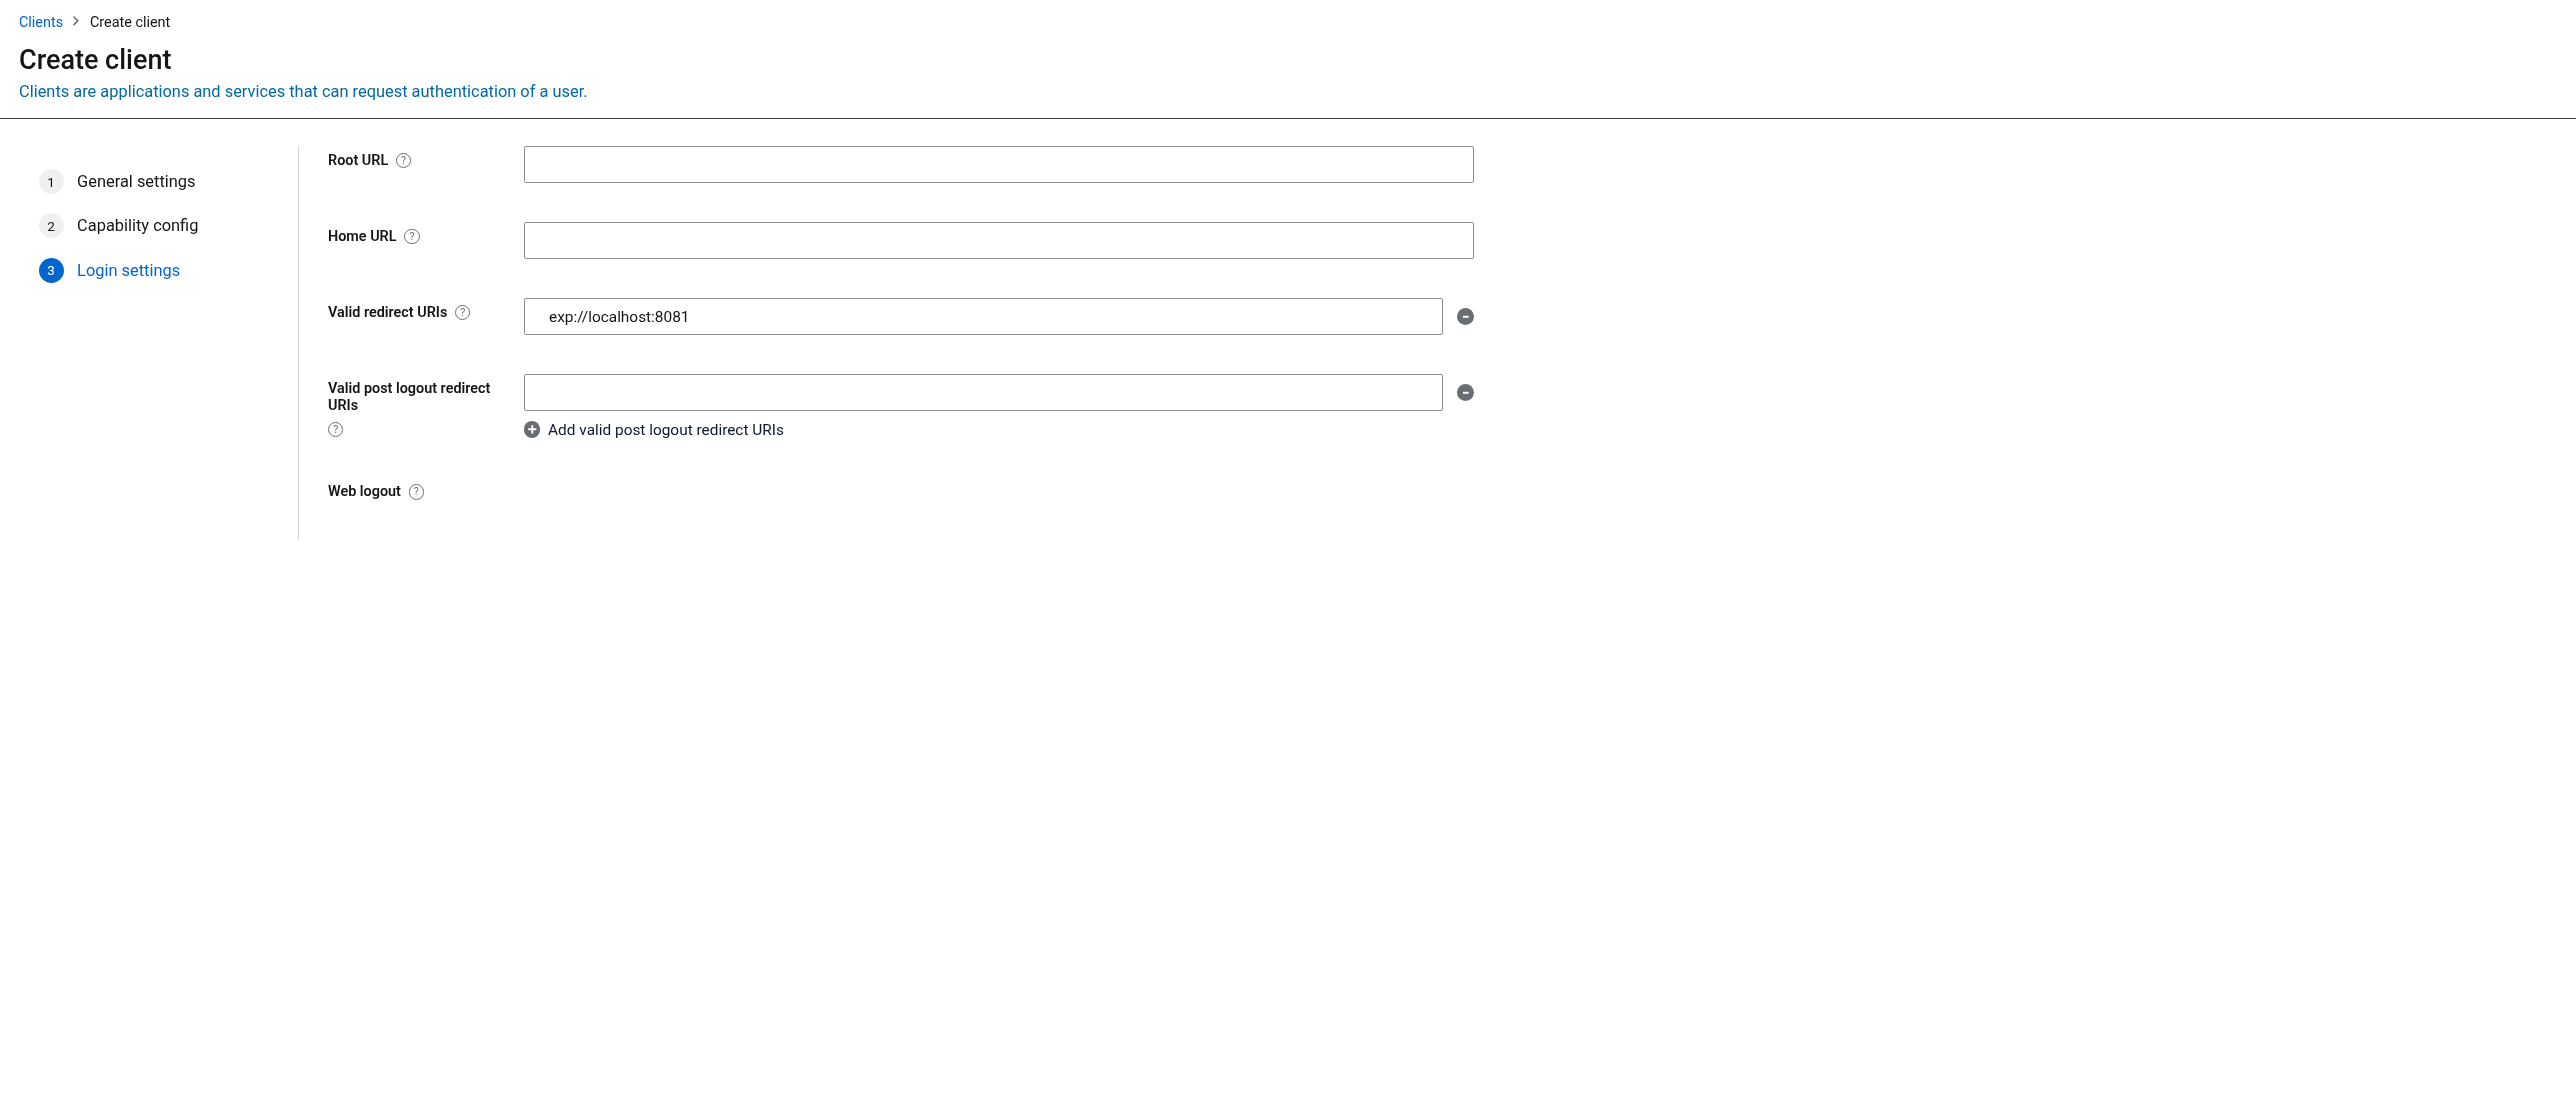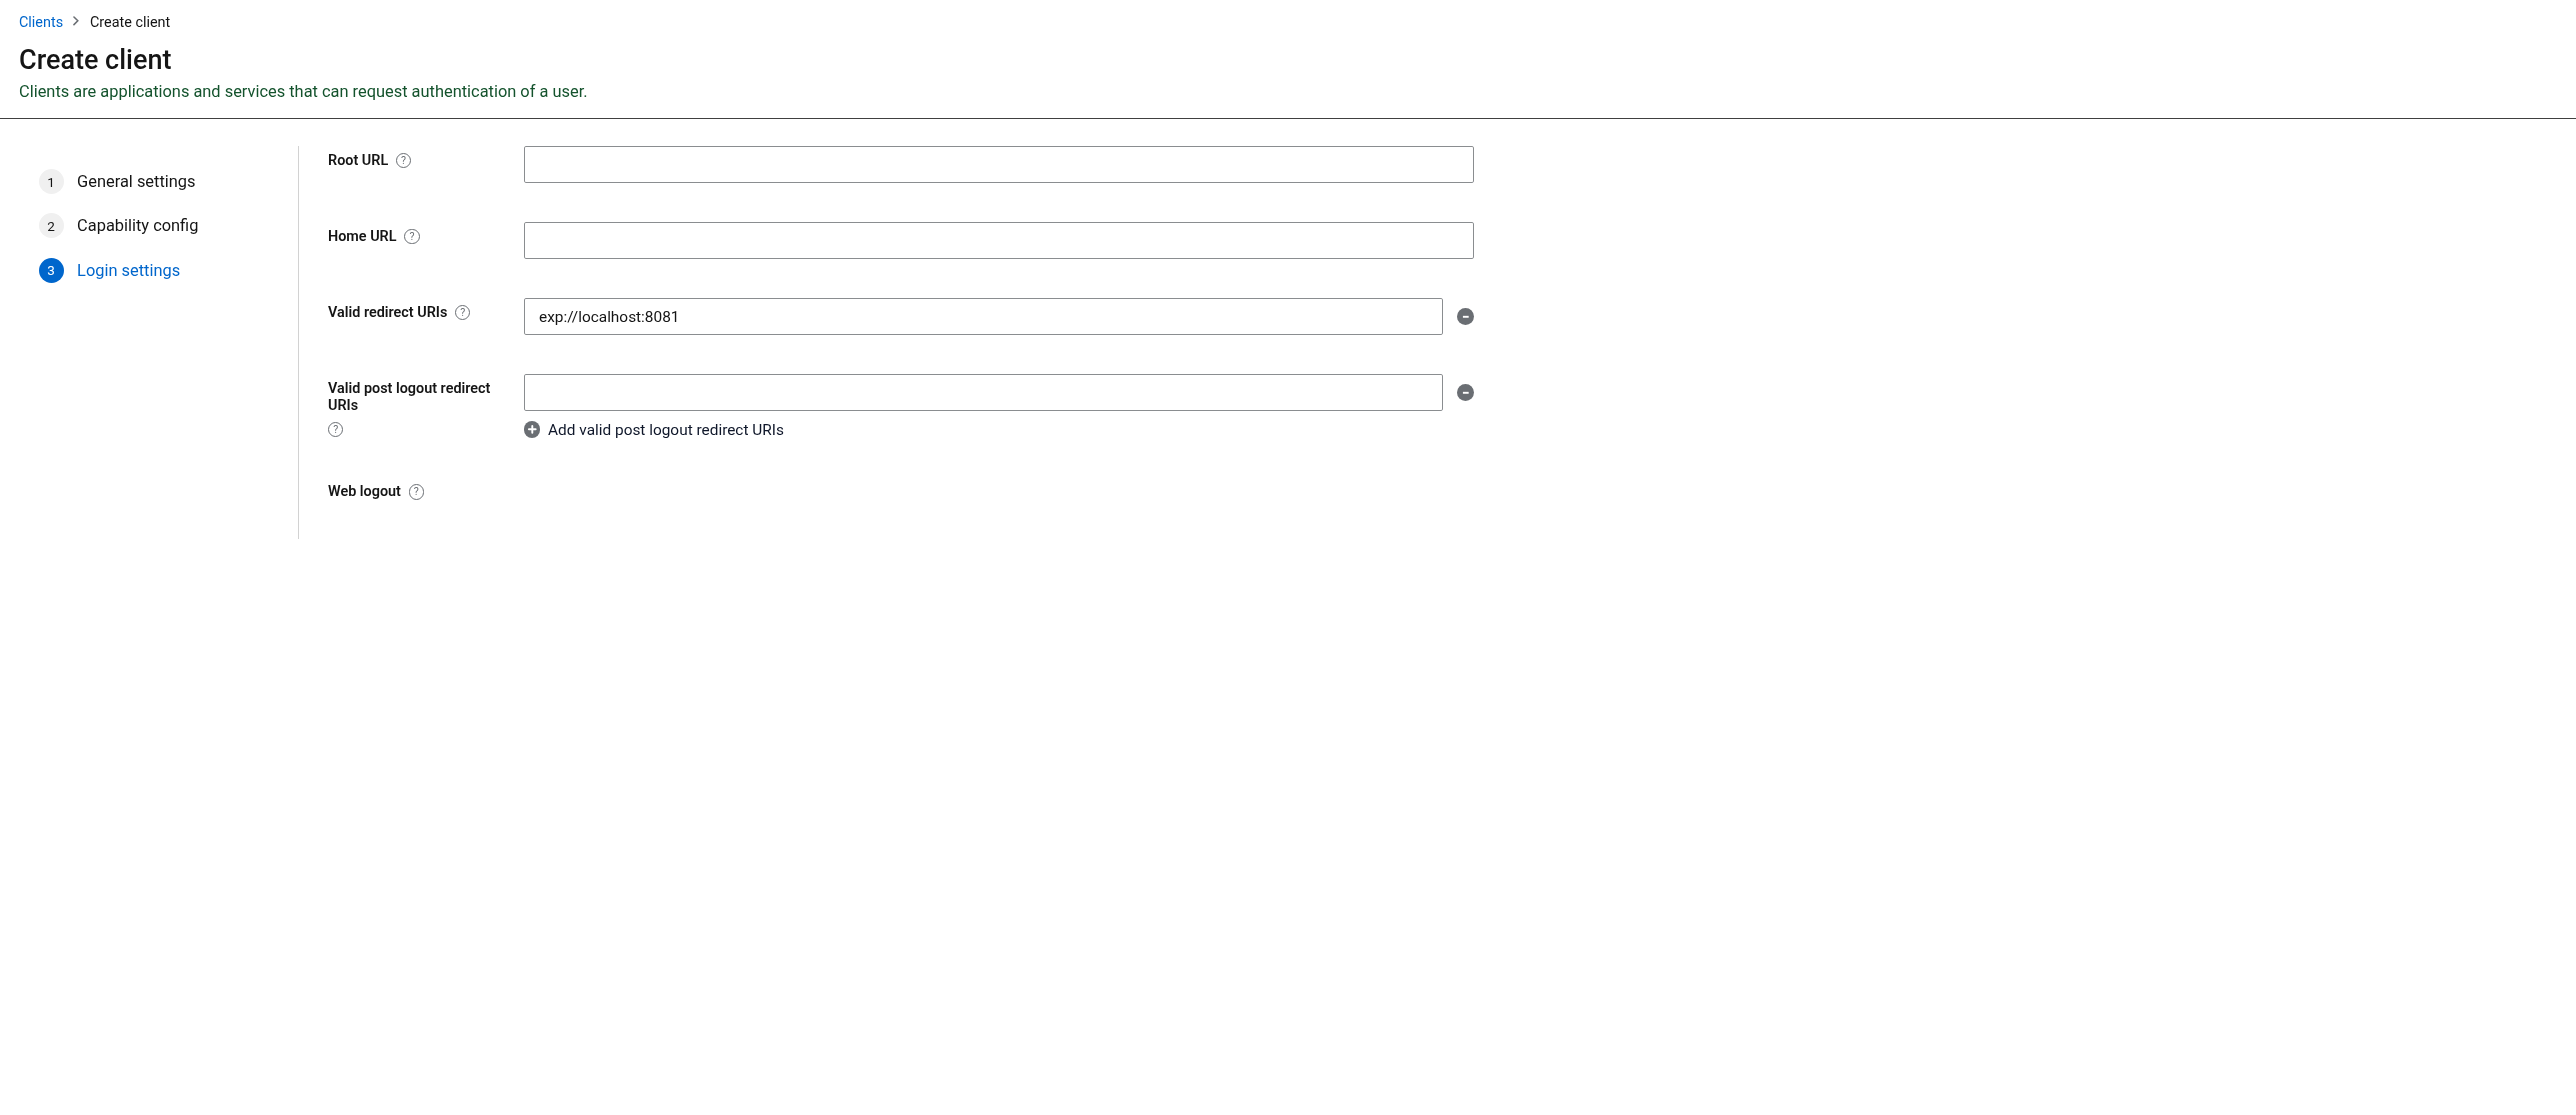--- a/index.html
+++ b/index.html
@@ -23,21 +23,21 @@
   .breadcrumb .link { color: #06c; text-decoration: none; cursor: pointer; }
   .breadcrumb .chevron { color: #6a6e73; font-size: 10.6px; }
   .breadcrumb .current { color: #151515; }
   .page-title {
     font-size: 27px;
     font-weight: 500;
     margin-bottom: 5.8px;
   }
   .page-subtitle {
     font-size: 16.4px;
-    color: #14532d;
+    color: #0369a1;
   }
   .content-area {
     display: flex;
     padding-top: 27px;
     padding-left: 29px;
   }
   .stepper {
     width: 270px;
     min-width: 270px;
     border-right: 1px solid #d2d2d2;
@@ -110,21 +110,21 @@
   .input-with-remove {
     display: flex;
     align-items: center;
     gap: 13.5px;
   }
   .text-input {
     width: 100%;
     height: 37px;
     border: 1px solid #8a8d90;
     border-radius: 1.9px;
-    padding: 0 14px;
+    padding: 0 24px;
     font-size: 15.4px;
     color: #151515;
     font-family: inherit;
   }
   .remove-btn {
     width: 17.3px;
     height: 17.3px;
     background: #6a6e73;
     border-radius: 50%;
     display: flex;

